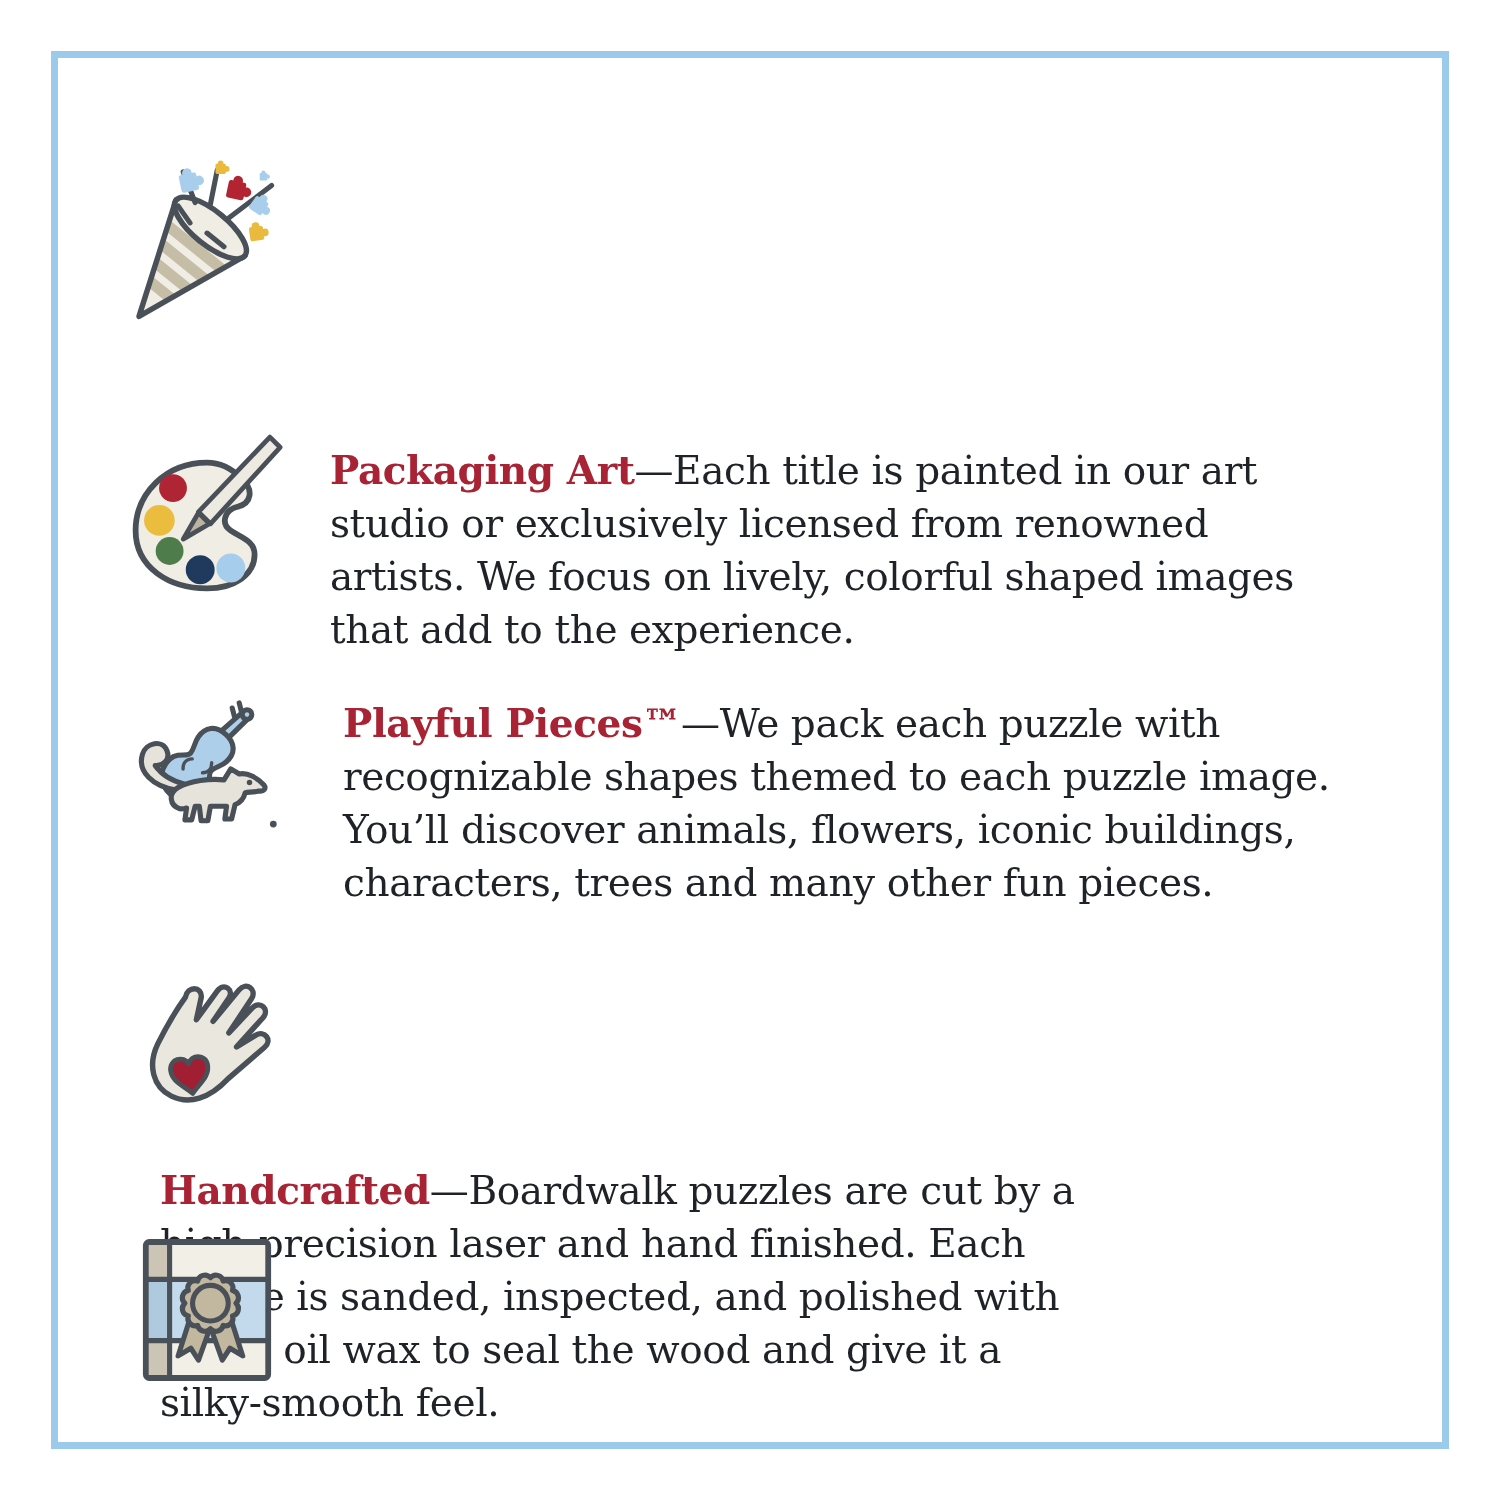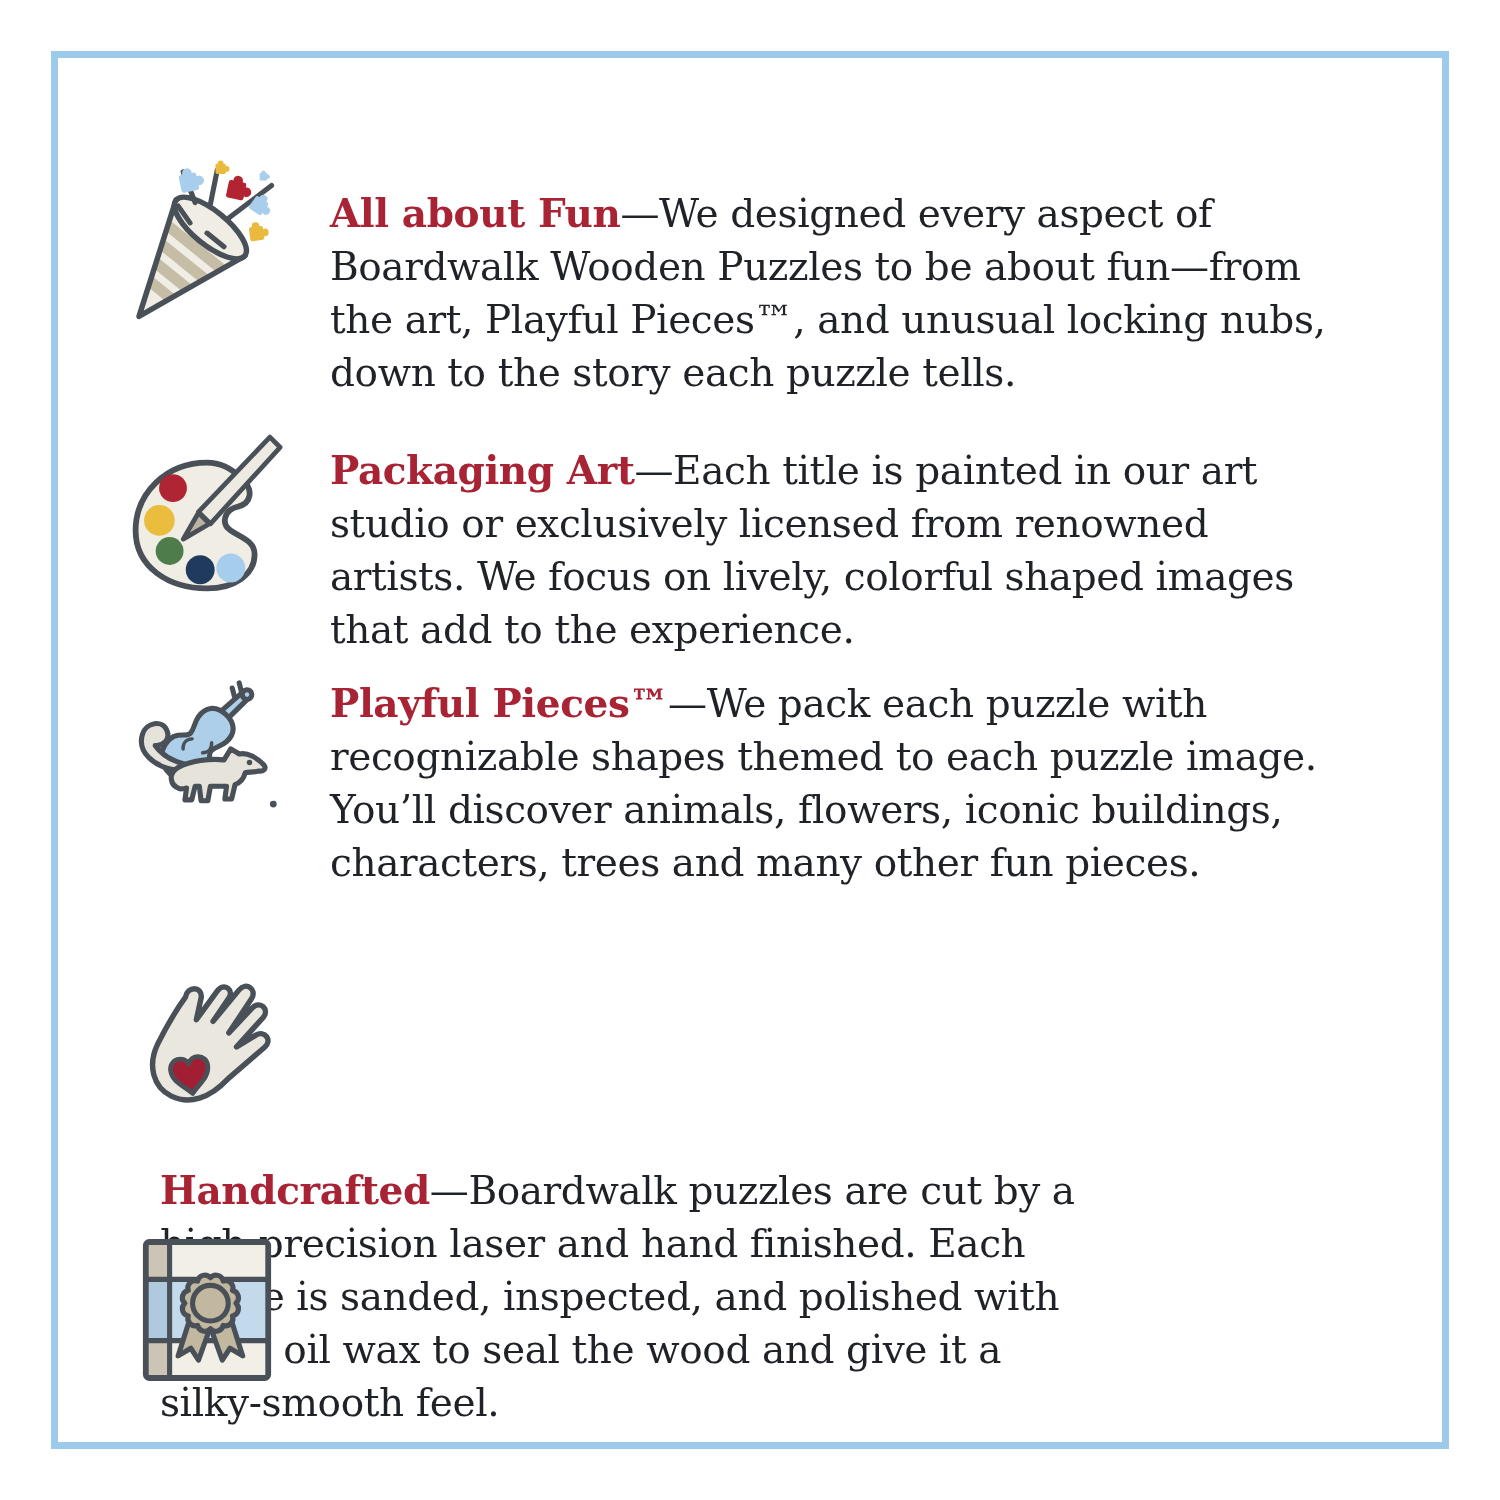--- a/index.html
+++ b/index.html
@@ -17,21 +17,21 @@
   }
   .feature {
     position: absolute;
     left: 122px;
     width: 1260px;
     display: flex;
     align-items: flex-start;
   }
   .f1 { top: 148px; }
   .f2 { top: 405px; }
-  .f3 { top: 638px; }
+  .f3 { top: 658px; gap: 13px; }
   .f4 { top: 913px; flex-direction: column; }
   .f5 { top: 1218px; }
   .icon-box { width: 170px; flex: 0 0 170px; }
   .f1 .icon-box { margin-top: 12px; }
   .f2 .icon-box { margin-top: 27px; }
   .f3 .icon-box { margin-top: 25px; }
   .f4 .icon-box { margin-top: 42px; }
   .f5 .icon-box { margin-top: 7px; }
   .icon-box svg { display: block; width: 170px; height: 170px; }
   .text {
@@ -85,24 +85,20 @@
         <line x1="50" y1="43" x2="60" y2="51"></line>
       </g>
       <use href="#pz" fill="#A9CEEC" transform="translate(34,4) scale(0.95) rotate(-12 7 9)"></use>
       <use href="#pz" fill="#E9BA3E" transform="translate(55,0) scale(0.55)"></use>
       <use href="#pz" fill="#B32433" transform="translate(62,9) scale(0.95) rotate(12 7 9)"></use>
       <use href="#pz" fill="#A9CEEC" transform="translate(81,6) scale(0.4)"></use>
       <use href="#pz" fill="#A9CEEC" transform="translate(76,20) scale(0.8) rotate(35 7 9)"></use>
       <use href="#pz" fill="#E9BA3E" transform="translate(75,36) scale(0.75) rotate(-8 7 9)"></use>
     </svg>
   </div>
-  <p class="text"><span class="hd">All about Fun</span><span>—We designed every aspect of
-Boardwalk Wooden Puzzles to be about fun—from
-the art, Playful Pieces™, and unusual locking nubs,
-down to the story each puzzle tells.</span></p>
 </div>
 
 <div class="feature f2">
   <div class="icon-box">
     <svg viewBox="0 0 100 100">
       <path d="M50,18 C26,18 8,36 8,58 C8,80 28,92 50,92 C66,92 78,84 78,72 C78,64 70,62 64,58 C58,54 60,46 68,44 C76,42 78,34 70,27 C64,21 58,18 50,18 Z" fill="#F0EDE5" stroke="#4A5058" stroke-width="3.4" stroke-linejoin="round"></path>
       <circle cx="30" cy="33" r="8.2" fill="#B02534"></circle>
       <circle cx="22" cy="52" r="9" fill="#EABD3F"></circle>
       <circle cx="28" cy="70" r="8.2" fill="#4E7D4B"></circle>
       <circle cx="46" cy="81" r="8.5" fill="#203A5E"></circle>

